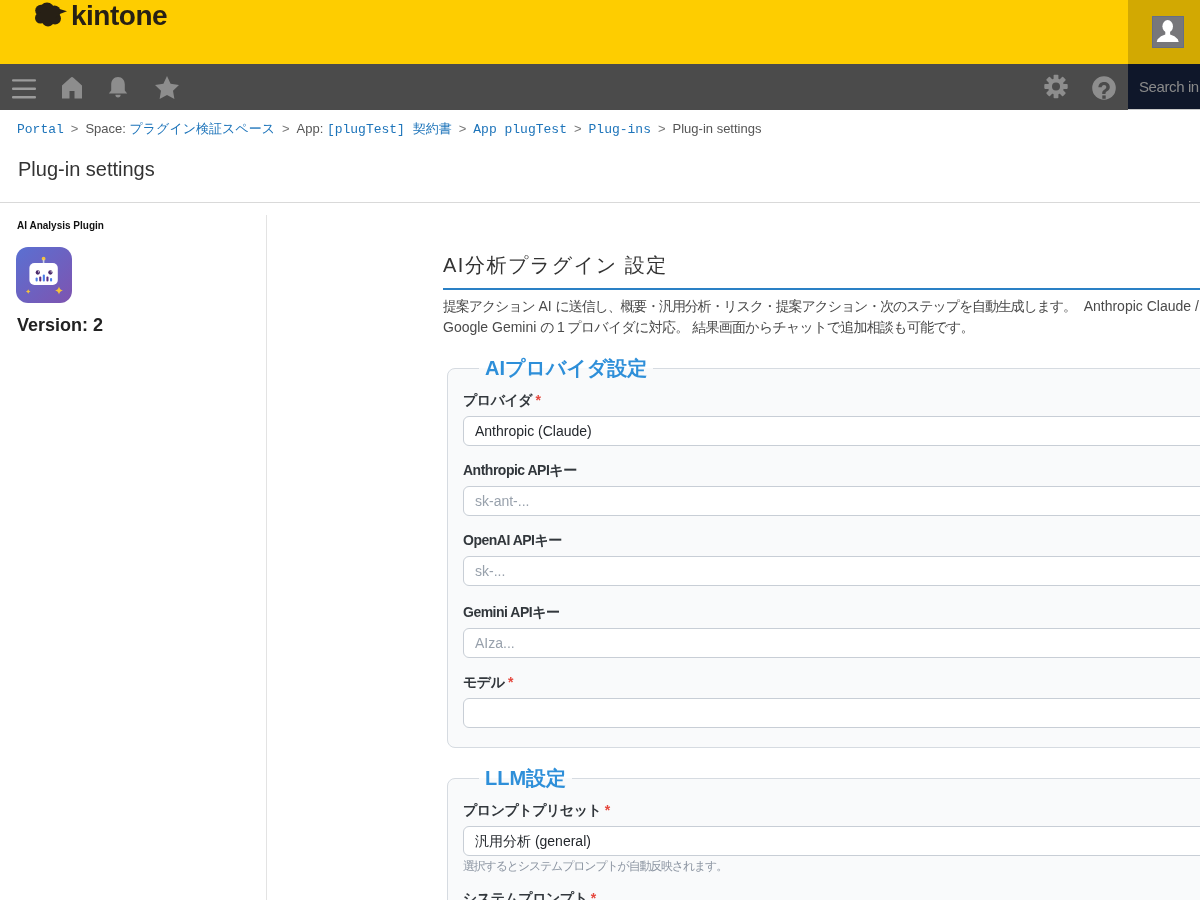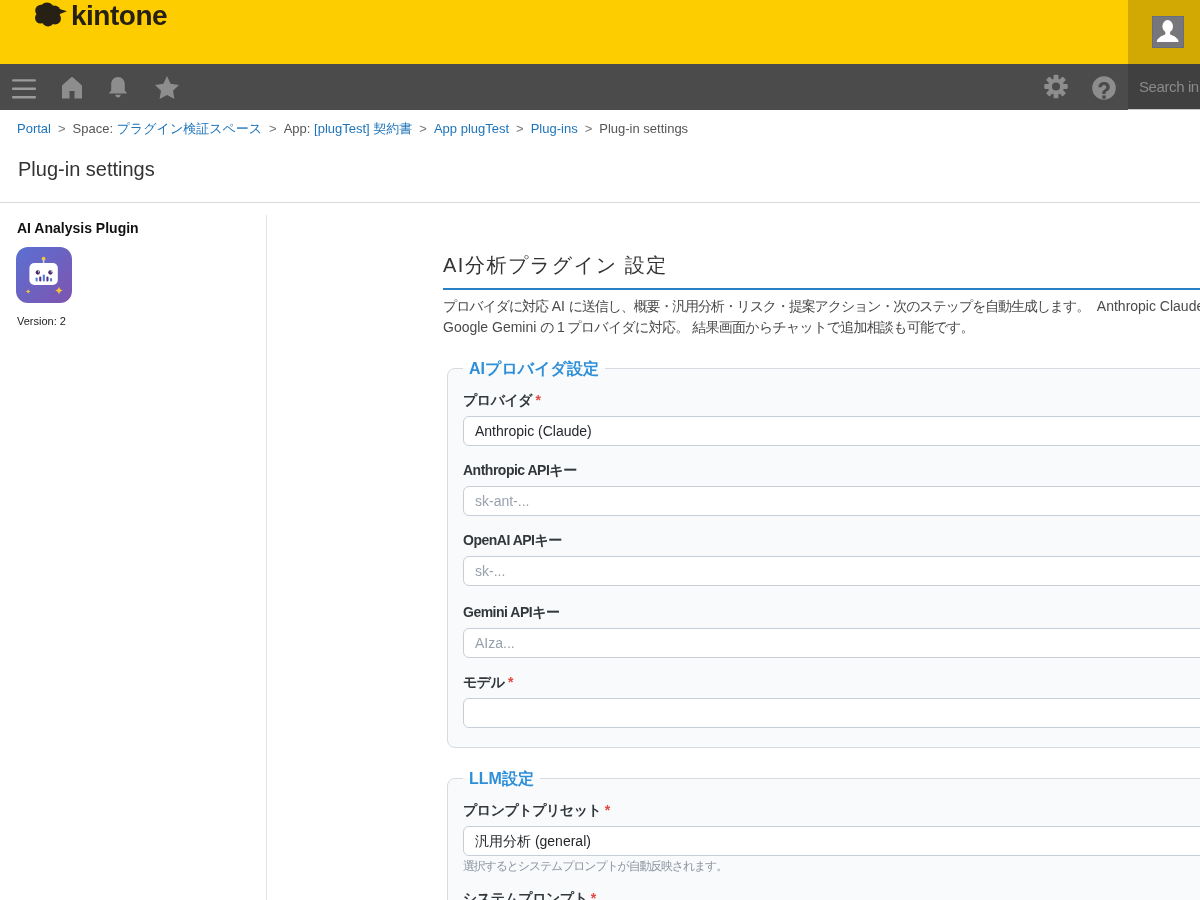--- a/index.html
+++ b/index.html
@@ -9,48 +9,48 @@
   .abs { position:absolute; }
 
   
   #yellowbar { left:0; top:0; width:1200px; height:64px; background:#fecd00; }
   #yellowdark { left:1128px; top:0; width:72px; height:64px; background:#d2a902; }
   #avatar { left:1152px; top:16px; width:32px; height:32px; background:#77777b; border:1px solid #666e85; }
   #logo { left:35px; top:2px; }
 
   
   #navbar { left:0; top:64px; width:1128px; height:46px; background:#4b4b4b; }
-  #searcharea { left:1128px; top:64px; width:72px; height:46px; background:#404040;
+  #searcharea { left:1128px; top:64px; width:72px; height:46px; background:#0f172a;
      border-bottom:1px solid #c9c9c9;padding-left:36px; }
   #searcharea span { position:absolute; left:11px; top:14px; font-size:15px; color:#8a8a8a; letter-spacing:-0.4px; white-space:nowrap; }
   .navico { position:absolute; top:0; height:46px; }
 
   
   #crumb { left:17px; top:120px; font-size:13px; color:#555; white-space:nowrap; }
-  #crumb a { color:#1d74ba; text-decoration:none; }
+  #crumb a { color:#1d74ba; text-decoration:none;font-family:Liberation Mono, monospace; }
   #crumb .sep { color:#777; padding:0 7px; }
   #h1 { left:18px; top:158px; font-size:20px; color:#333; font-weight:400; }
 
   
   #hrule { left:0; top:202px; width:1200px; height:1px; background:#d9d9d9; }
   #vrule { left:266px; top:215px; width:1px; height:685px; background:#e3e3e3; }
 
   
-  #sb-title { left:17px; top:220px; font-size:14px; font-weight:700; color:#111; }
+  #sb-title { left:17px; top:220px; font-size:10px; font-weight:700; color:#111; }
   #plugicon { left:16px; top:247px; }
-  #sb-ver { left:17px; top:315px; font-size:11px; color:#222; }
+  #sb-ver { left:17px; top:315px; font-size:18px; color:#222;font-weight:bold; }
 
   
   #main { left:443px; top:251px; width:801px; }
   #main h2 { font-size:20px; font-weight:400; color:#333; line-height:29px; letter-spacing:1.5px;
      padding-bottom:8px; border-bottom:2px solid #2a80c5; }
   #desc { margin-top:6px; font-size:14px; color:#4a4a4a; line-height:21px; white-space:nowrap; }
   fieldset { margin-top:21px; margin-left:4px; border:1px solid #d6dbe1; border-radius:8px;
      background:#f9fafb; padding:12px 16px 19px 15px; }
-  legend { font-size:16px; font-weight:700; color:#2e8fd9; padding:0 6px; margin-left:0;
+  legend { font-size:20px; font-weight:700; color:#2e8fd9; padding:0 6px; margin-left:16px;
      line-height:19px; }
   .lbl { font-size:14px; font-weight:700; color:#32373c; line-height:20px; margin-bottom:6px; letter-spacing:-0.5px; }
   .req { color:#e5483e; }
   .box { height:30px; background:#fff; border:1px solid #c8ced6; border-radius:6px;
      font-size:14px; color:#23272c; line-height:28px; padding:0 11px; margin-bottom:14px; }
   .ph { color:#98a1ac; }
   .help { font-size:12px; color:#8d96a3; line-height:12px; margin:-10px 0 16px; letter-spacing:-1.2px; }
   #fs2 { margin-top:21px; }
   .mb16 { margin-bottom:16px !important; }
   .box.last { margin-bottom:0; }
@@ -179,21 +179,21 @@
     <rect x="30.4" y="29.5" width="2.1" height="5" rx="1" fill="#5b2d83"></rect>
     <rect x="34" y="31" width="2.1" height="3.5" rx="1" fill="#4a7de8"></rect>
     <path d="M12.2 42.2 Q12.65 44.05 14.5 44.5 Q12.65 44.95 12.2 46.8 Q11.75 44.95 9.9 44.5 Q11.75 44.05 12.2 42.2 Z" fill="#f6c33a"></path>
     <path d="M43 39.5 Q43.7 42.8 46.9 43.5 Q43.7 44.2 43 47.5 Q42.3 44.2 39.1 43.5 Q42.3 42.8 43 39.5 Z" fill="#f6c33a"></path>
   </svg>
 </div>
 <div class="abs" id="sb-ver">Version: 2</div>
 
 <div class="abs" id="main">
   <h2>AI分析プラグイン 設定</h2>
-  <div id="desc"><span style="letter-spacing:-1.15px">プロバイダに対応</span> AI <span style="letter-spacing:-1.15px">に送信し、概要・汎用分析・リスク・提案アクション・次のステップを自動生成します。</span>&nbsp; Anthropic Claude / OpenAI GPT /<br>Google Gemini <span style="letter-spacing:-0.75px">の 1 プロバイダに対応。</span> <span style="letter-spacing:-0.75px">結果画面からチャットで追加相談も可能です。</span></div>
+  <div id="desc"><span style="letter-spacing:-1.15px">提案アクション</span> AI <span style="letter-spacing:-1.15px">に送信し、概要・汎用分析・リスク・提案アクション・次のステップを自動生成します。</span>&nbsp; Anthropic Claude / OpenAI GPT /<br>Google Gemini <span style="letter-spacing:-0.75px">の 1 プロバイダに対応。</span> <span style="letter-spacing:-0.75px">結果画面からチャットで追加相談も可能です。</span></div>
 
   <fieldset>
     <legend>AIプロバイダ設定</legend>
     <div class="lbl">プロバイダ <span class="req">*</span></div>
     <div class="box">Anthropic (Claude)</div>
     <div class="lbl">Anthropic APIキー</div>
     <div class="box ph">sk-ant-...</div>
     <div class="lbl">OpenAI APIキー</div>
     <div class="box ph mb16">sk-...</div>
     <div class="lbl">Gemini APIキー</div>

